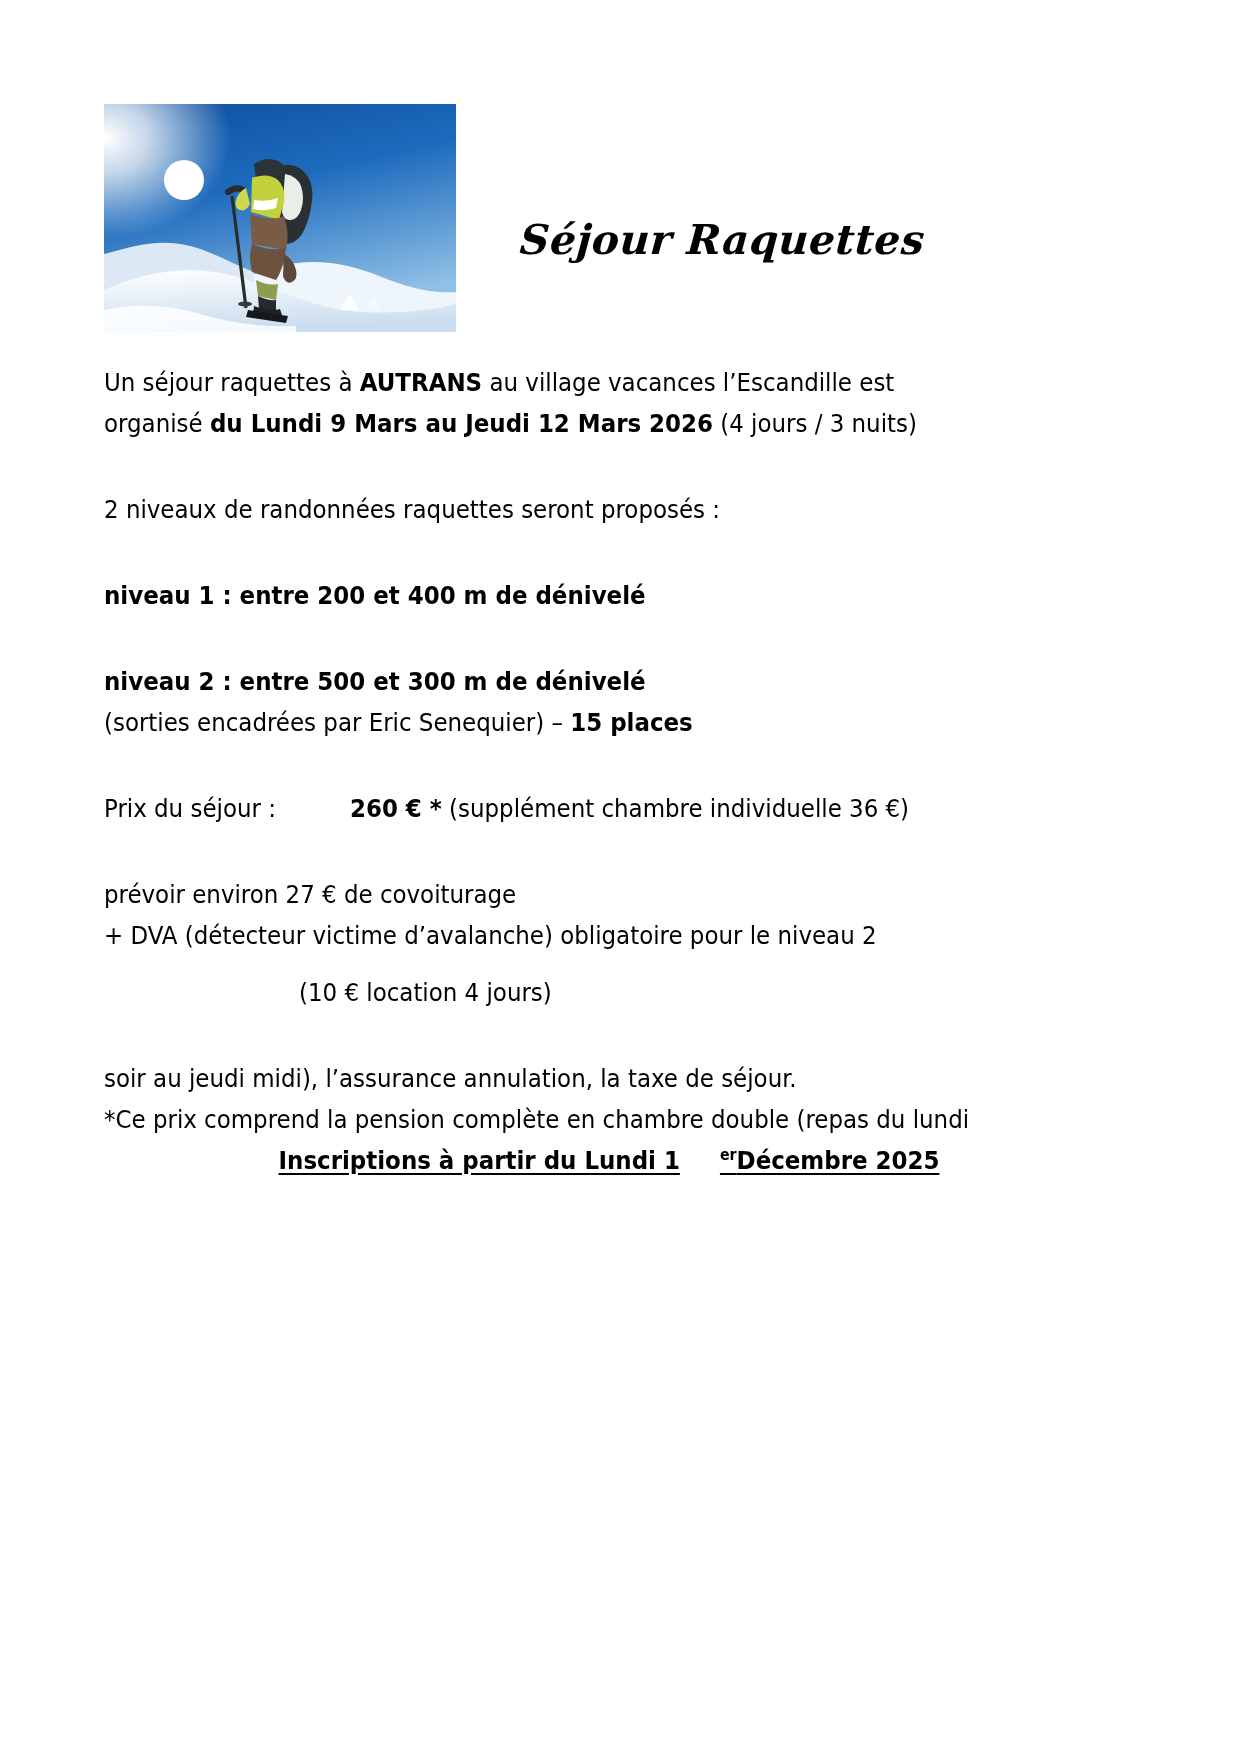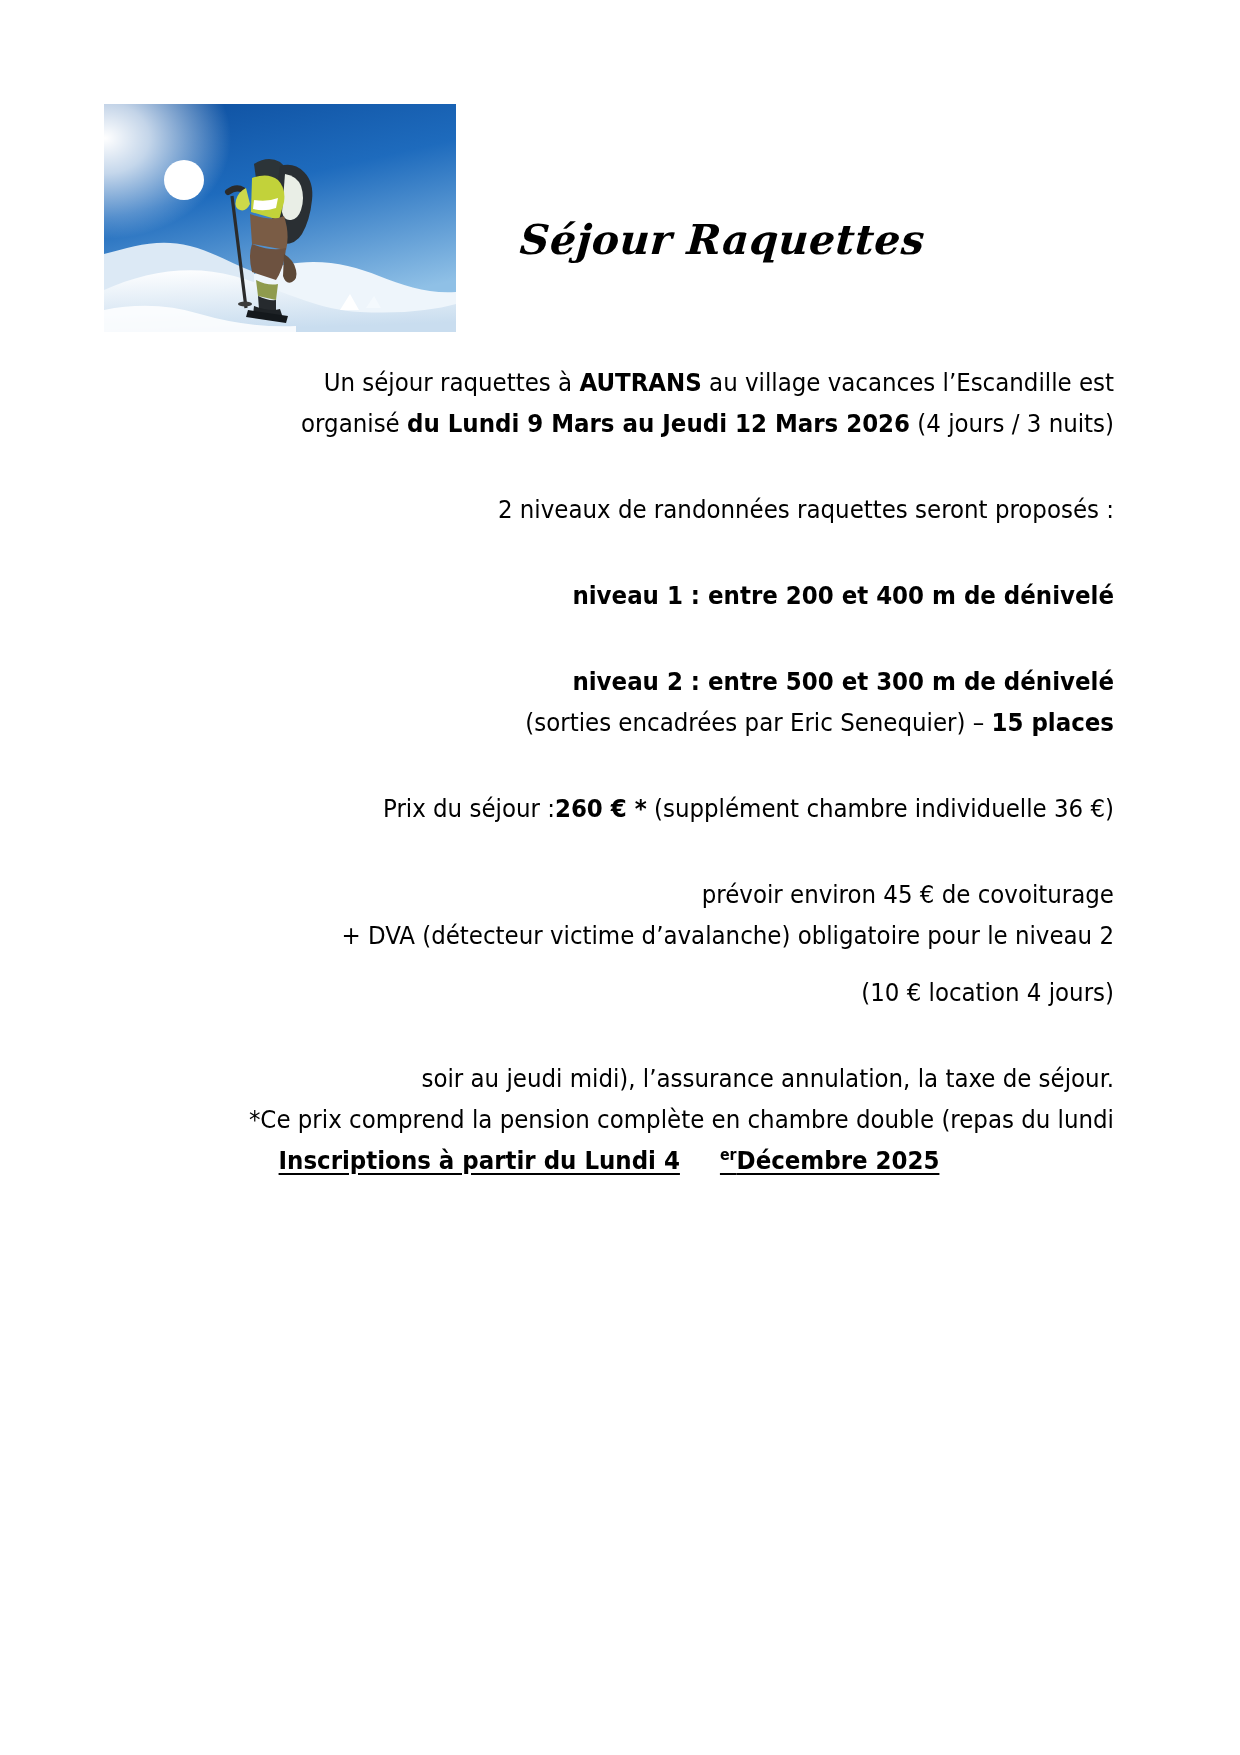--- a/index.html
+++ b/index.html
@@ -62,21 +62,21 @@
     line-height: 41px;
     color: #000000;
   }
   .body-text p {
     margin: 0;
   }
   .gap-md { height: 45px; }
 
   b, .b { font-weight: 700; }
 
-  .line { white-space: nowrap; text-align: right; }
+  .line { white-space: nowrap; }
   .price-row { display: block; }
   .price-label { display: inline-block; min-width: 246px; font-weight: 400; }
   .price-cont { display: block; padding-left: 246px; }
   .center-indent { display: block; padding-left: 195px; margin-top: 16px; }
 
   .footer-line {
     text-align: center;
     font-weight: 700;
     margin-top: 52px;
   }
@@ -174,30 +174,30 @@
     </p>
 
     <div class="gap-md"></div>
 
     <p class="line price-row">
       <span class="price-label">Prix du séjour :</span><span class="b">260 € *</span><span> (supplément chambre individuelle 36 €)</span>
     </p>
 
     <div class="gap-md"></div>
 
-    <p class="line">prévoir environ 45 € de covoiturage</p>
+    <p class="line">prévoir environ 27 € de covoiturage</p>
     <p class="line">+ DVA (détecteur victime d’avalanche) obligatoire pour le niveau 2</p>
     <p class="line">
       <span class="center-indent">(10 € location 4 jours)</span>
     </p>
 
     <div class="gap-md"></div>
 
     <p class="line">soir au jeudi midi), l’assurance annulation, la taxe de séjour.</p>
     <p class="line">*Ce prix comprend la pension complète en chambre double (repas du lundi</p>
 
     <p class="footer-line">
-      <u><span>Inscriptions à partir du Lundi 4</span><sup>er</sup><span>Décembre 2025</span></u>
+      <u><span>Inscriptions à partir du Lundi 1</span><sup>er</sup><span>Décembre 2025</span></u>
     </p>
 
   </div>
 
 </div>
 
 </body></html>

